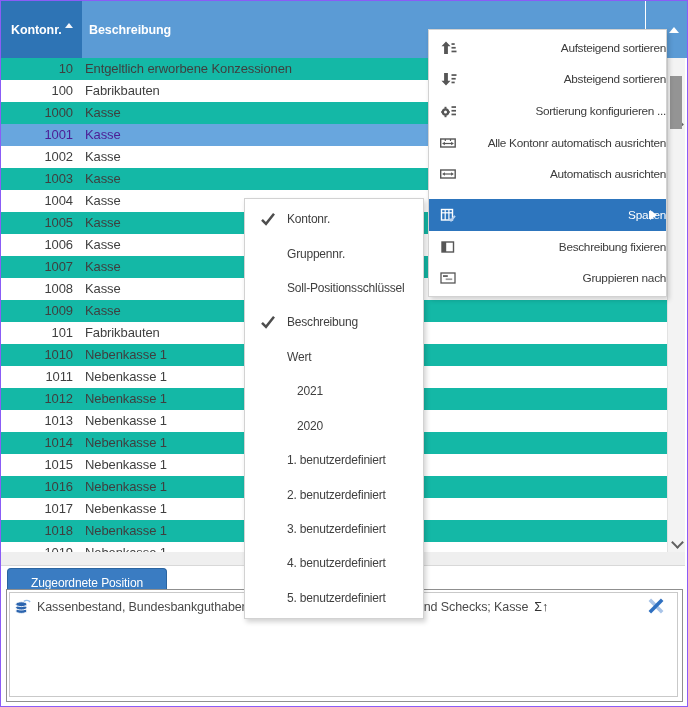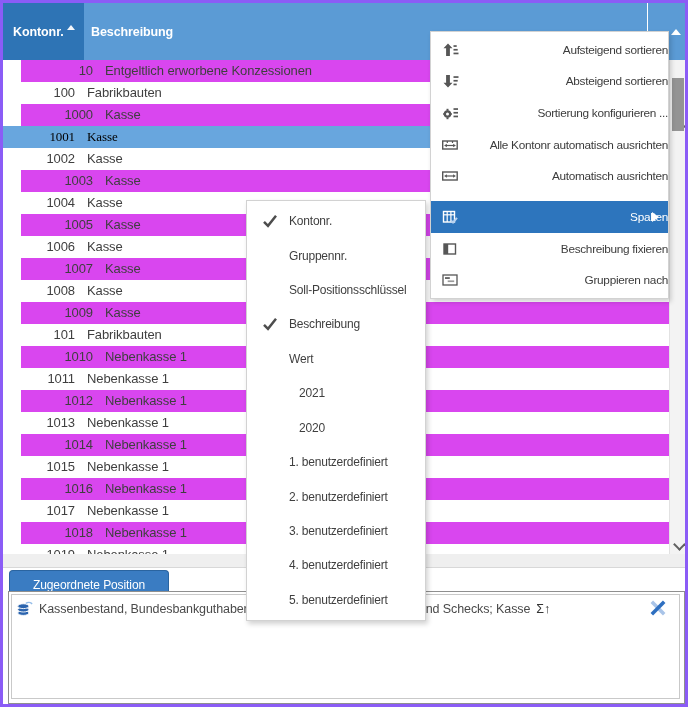--- a/index.html
+++ b/index.html
@@ -1,31 +1,31 @@
 <!DOCTYPE html>
 <html><head>
 <meta charset="utf-8">
 <style>
   html,body{margin:0;padding:0;background:#e8e8e8;font-family:"Liberation Sans",sans-serif;}
-  .app{position:relative;width:688px;height:707px;background:#fff;border:3px solid #8b5cf6;box-sizing:border-box;overflow:hidden;}
+  .app{position:relative;width:688px;height:707px;background:#fff;border:1px solid #8b5cf6;box-sizing:border-box;overflow:hidden;}
 
   
   .grid-header{position:absolute;left:0;top:0;width:686px;height:57px;background:var(--header-light,#5b9bd5);}
   .hdr-cell{position:absolute;top:0;height:57px;display:flex;align-items:center;color:#fff;font-size:12.5px;font-weight:bold;letter-spacing:-0.1px;cursor:pointer;}
   .hdr-kontonr{left:0;width:81px;background:var(--header-dark,#2e74b5);padding-left:10px;box-sizing:border-box;}
   .hdr-beschr{left:81px;width:563px;padding-left:7px;box-sizing:border-box;}
   .sort-arrow{width:0;height:0;border-left:4px solid transparent;border-right:4px solid transparent;border-bottom:5px solid #f2f6fb;margin-left:3px;position:relative;top:-4px;}
   .hdr-sep{position:absolute;left:644px;top:0;width:1px;height:57px;background:#ffffff;}
   .hdr-scrolltop{position:absolute;left:668px;top:26px;width:0;height:0;border-left:5px solid transparent;border-right:5px solid transparent;border-bottom:6px solid #ffffff;}
 
   
   .grid-body{position:absolute;left:0;top:57px;width:666px;height:494px;overflow:hidden;background:#fff;}
   .row{position:relative;height:22px;display:flex;align-items:center;font-size:13px;color:#3f3f3f;cursor:pointer;letter-spacing:-0.1px;}
-  .row.alt{background:#d946ef;margin-left:18px;}
-  .row.selected{background:var(--selected-row,#68a6de);color:#000000;font-family:Liberation Serif, serif;}
+  .row.alt{background:#14b8a6;}
+  .row.selected{background:var(--selected-row,#68a6de);color:#4c1d95;}
   .row .nr{position:absolute;left:0;top:0;width:72px;height:22px;line-height:22px;text-align:right;}
   .row .desc{position:absolute;left:84px;top:0;height:28px;line-height:22px;white-space:nowrap;}
 
   
   .vscroll{position:absolute;left:666px;top:57px;width:18px;height:494px;background:#f3f3f3;border-left:1px solid #e2e2e2;box-sizing:border-box;}
   .chev{position:absolute;left:5px;width:7px;height:7px;border-left:2px solid #606060;border-top:2px solid #606060;}
   .chev-up{top:62px;transform:rotate(45deg);}
   .chev-down{top:480px;transform:rotate(225deg);}
   .vthumb{position:absolute;left:2px;top:18px;width:12px;height:53px;background:#949494;}
   .hstrip{position:absolute;left:0;top:551px;width:684px;height:13px;background:#efefef;border-bottom:1px solid #d8d8d8;}

